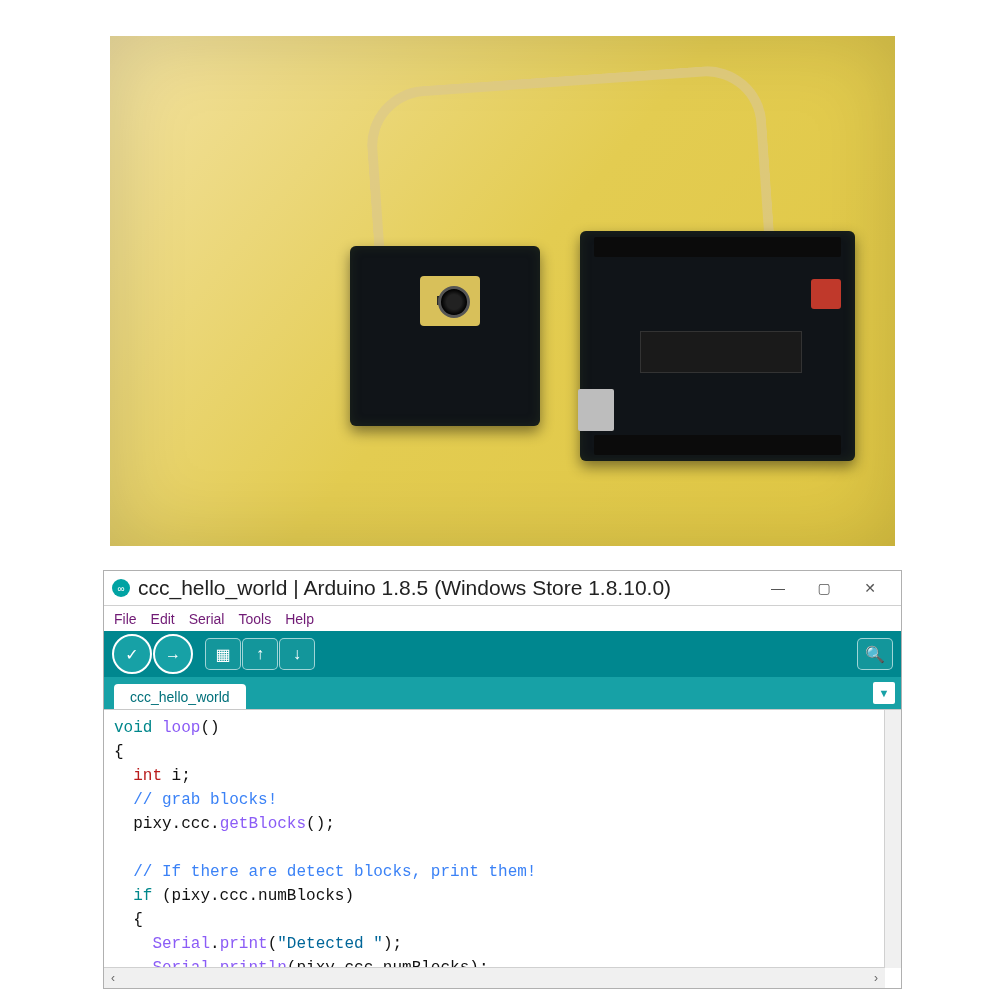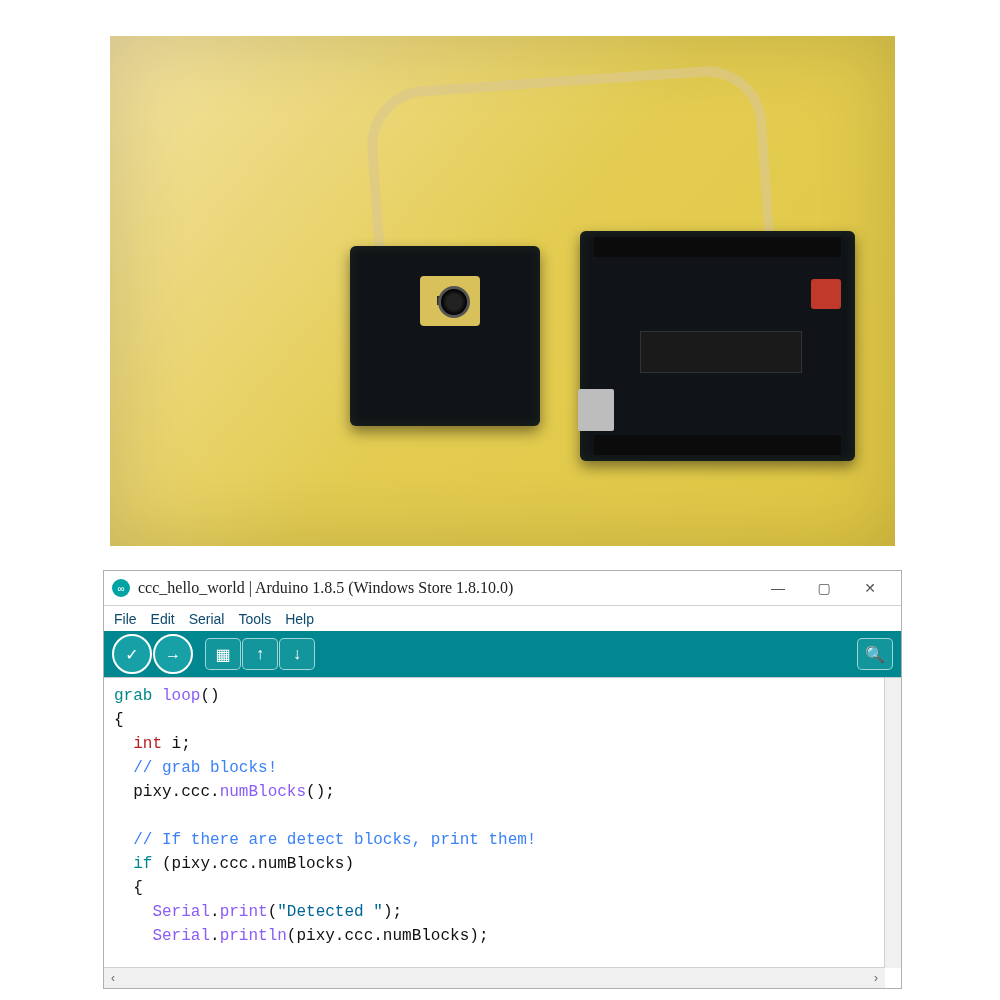--- a/index.html
+++ b/index.html
@@ -137,22 +137,21 @@
     color: #fff;
     font-size: 10px;
     display: flex;
     align-items: center;
     justify-content: center;
     margin-right: 8px;
   }
   .title-text {
     flex: 1;
     color: #222;
-    font-size: 16px;
-    font-family: Liberation Serif, serif;
+    font-size: 21px;
   }
   .win-controls {
     display: flex;
     gap: 0;
   }
   .win-btn {
     width: 46px;
     height: 26px;
     display: flex;
     align-items: center;
@@ -160,21 +159,21 @@
     font-size: 14px;
     color: #555;
   }
   .menu-bar {
     height: 25px;
     display: flex;
     align-items: center;
     gap: 14px;
     padding: 0 10px;
     font-size: 14px;
-    color: #0c4a6e;
+    color: #701a75;
   }
   .toolbar {
     height: 46px;
     background: #00878f;
     display: flex;
     align-items: center;
     padding: 0 8px;
     gap: 1px;
   }
   .tb-btn {
@@ -317,27 +316,31 @@
       <div class="tb-btn">✓</div>
       <div class="tb-btn">→</div>
       <div style="width:10px"></div>
       <div class="tb-btn rect">▦</div>
       <div class="tb-btn rect">↑</div>
       <div class="tb-btn rect">↓</div>
       <div class="tb-spacer"></div>
       <div class="tb-btn rect">🔍</div>
     </div>
 
+    <div class="tab-strip">
+      <div class="tab">ccc_hello_world</div>
+      <div class="tab-dd">▼</div>
+    </div>
 
     <div class="editor-wrap">
-      <div class="editor"><span class="kw">grab</span> <span class="fn">loop</span><span>()</span>
+      <div class="editor"><span class="kw">void</span> <span class="fn">loop</span><span>()</span>
 <span>{</span>
   <span class="ty">int</span><span> i;</span>
   <span class="cm">// grab blocks!</span>
-  <span>pixy.ccc.</span><span class="fn">numBlocks</span><span>();</span>
+  <span>pixy.ccc.</span><span class="fn">getBlocks</span><span>();</span>
 
   <span class="cm">// If there are detect blocks, print them!</span>
   <span class="kw">if</span><span> (pixy.ccc.numBlocks)</span>
   <span>{</span>
     <span class="fn">Serial</span><span>.</span><span class="fn">print</span><span>(</span><span class="str">"Detected "</span><span>);</span>
     <span class="fn">Serial</span><span>.</span><span class="fn">println</span><span>(pixy.ccc.numBlocks);</span></div>
 
       <div class="vscroll"></div>
       <div class="hscroll">
         <div class="arrow">‹</div>

